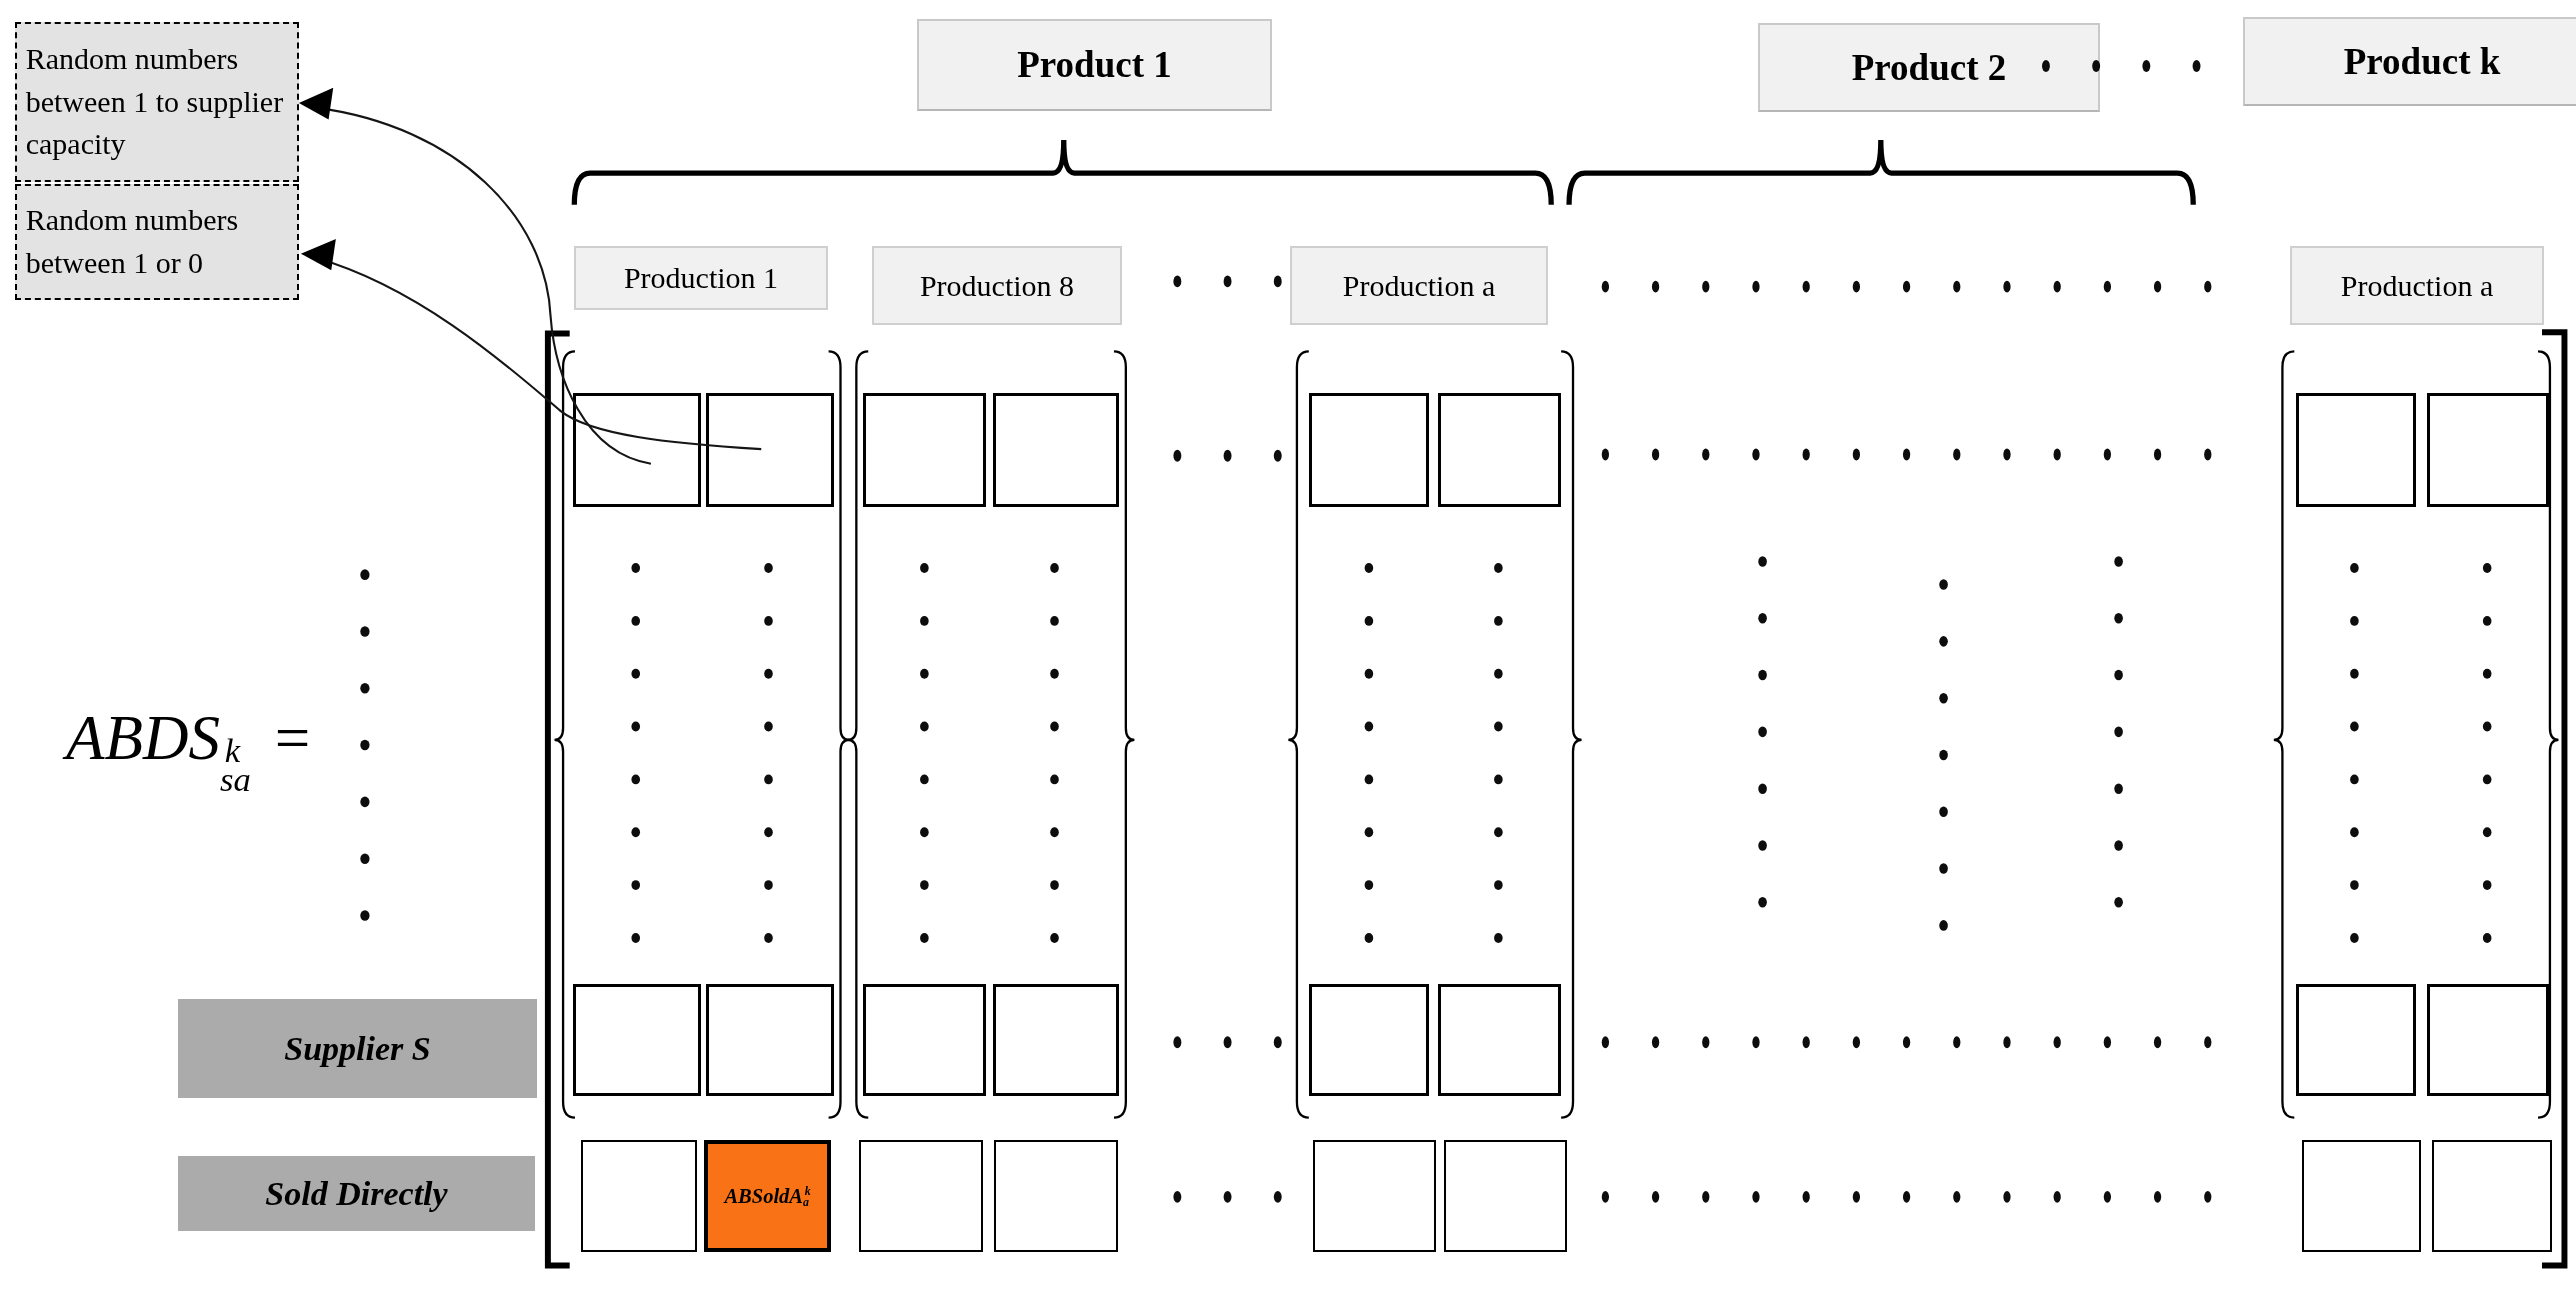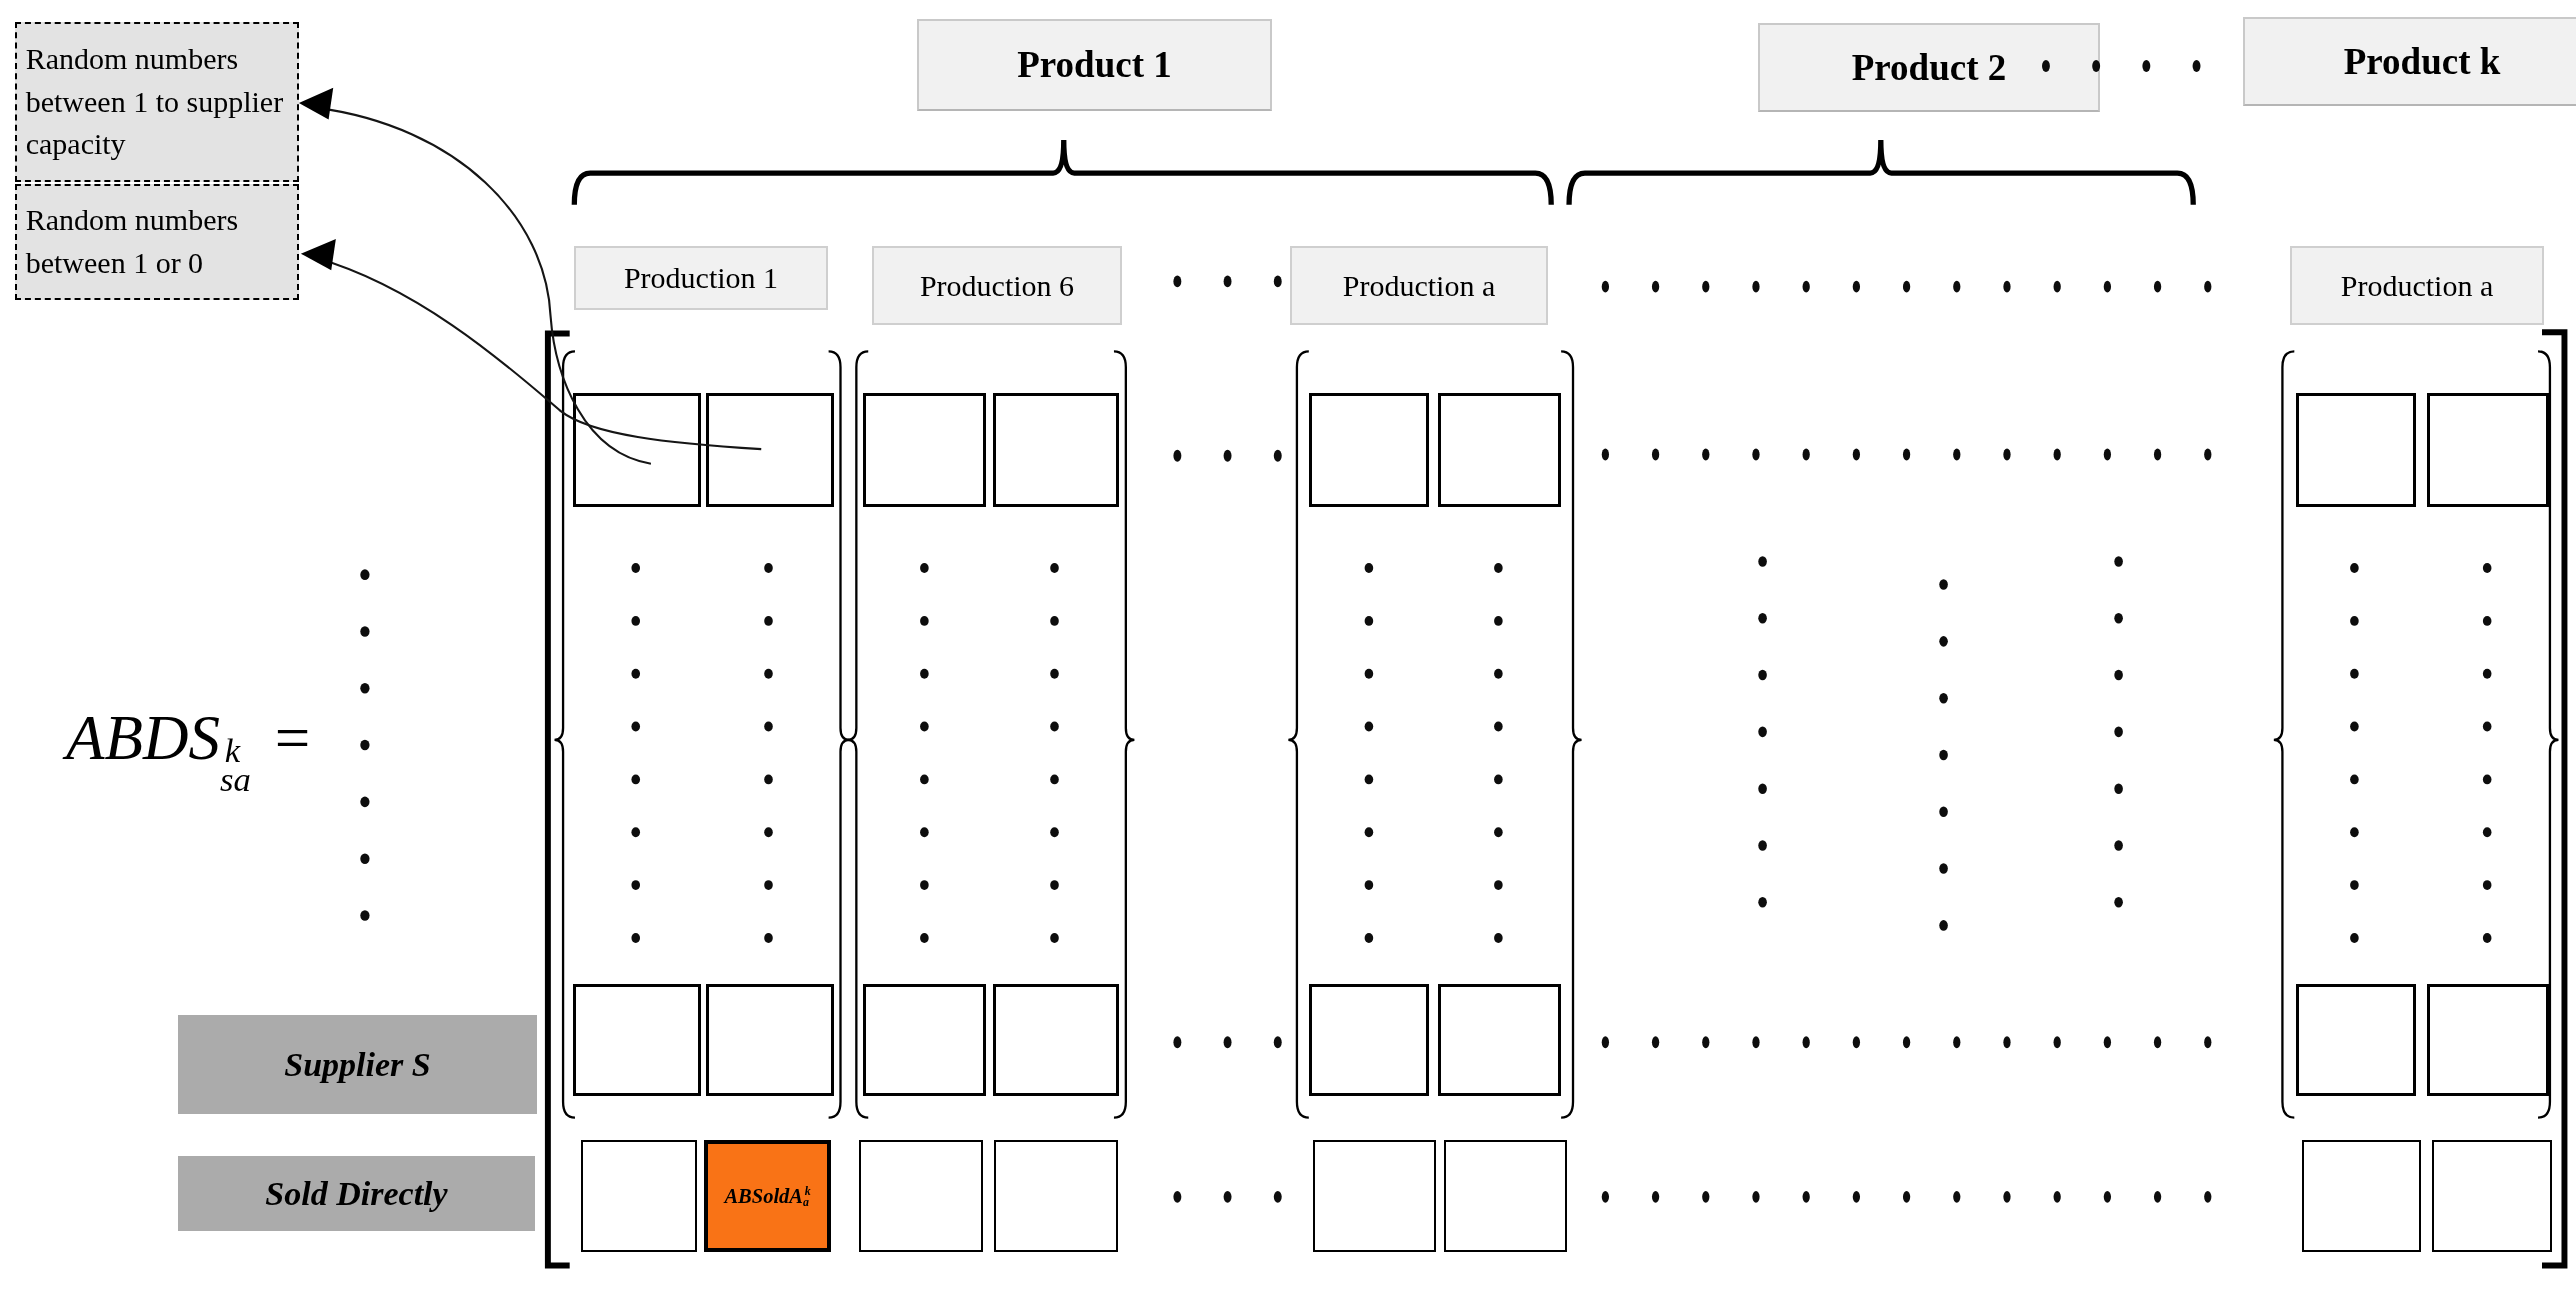--- a/index.html
+++ b/index.html
@@ -32,21 +32,21 @@
          display:flex;align-items:center;justify-content:center;font-size:30px;}
   #production-1{left:574px;top:246px;width:254px;height:64px;}
   #production-2{left:872px;top:246px;width:250px;height:79px;}
   #production-a{left:1290px;top:246px;width:258px;height:79px;}
   #production-a2{left:2290px;top:246px;width:254px;height:79px;}
 
   
   .rowlabel{position:absolute;background:var(--label-bg);display:flex;align-items:center;
             justify-content:center;font-weight:bold;font-style:italic;font-size:34px;}
   #supplier-1{left:188px;top:414px;width:356px;height:99px;}
-  #supplier-s{left:178px;top:999px;width:359px;height:99px;margin-top:16px;}
+  #supplier-s{left:178px;top:999px;width:359px;height:99px;}
   #sold-directly{left:178px;top:1156px;width:357px;height:75px;}
 
   
   #formula{position:absolute;left:66px;top:702px;font-style:italic;font-size:63px;white-space:nowrap;}
   .f-stack{display:inline-flex;flex-direction:column;line-height:0.85;font-size:0.55em;
            transform:translateY(0.10em);}
   .f-sup{padding-left:0.14em;}
   .f-eq{margin-left:0.38em;font-style:normal;}
 
   
@@ -65,21 +65,21 @@
 <div id="canvas">
 
   <div class="note" id="note-capacity">Random numbers between 1 to supplier capacity</div>
   <div class="note" id="note-binary">Random numbers between 1 or 0</div>
 
   <div class="header" id="product-1">Product 1</div>
   <div class="header" id="product-2">Product 2</div>
   <div class="header" id="product-k">Product k</div>
 
   <div class="prodn" id="production-1">Production 1</div>
-  <div class="prodn" id="production-2">Production 6</div>
+  <div class="prodn" id="production-2">Production 8</div>
   <div class="prodn" id="production-a">Production a</div>
   <div class="prodn" id="production-a2">Production a</div>
 
   <div class="rowlabel" id="supplier-s">Supplier S</div>
   <div class="rowlabel" id="sold-directly">Sold Directly</div>
 
   <div id="formula">
     <span class="f-main">ABDS</span><span class="f-stack">
         <span class="f-sup">k</span>
         <span class="f-sub">sa</span>

